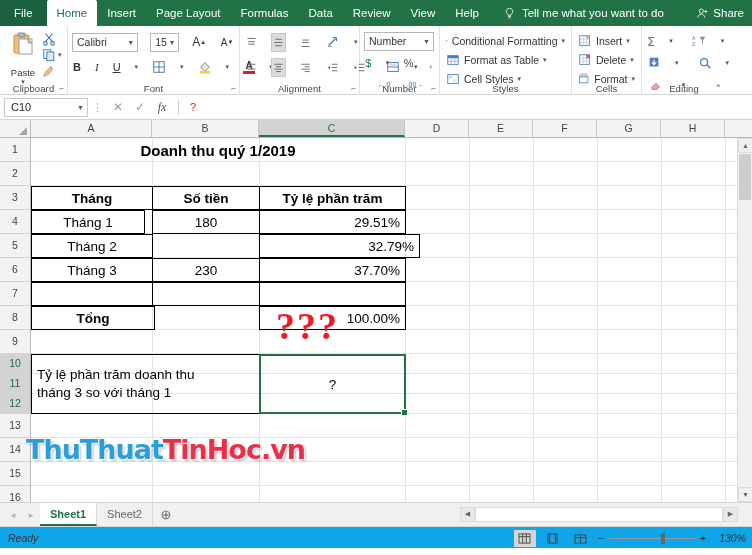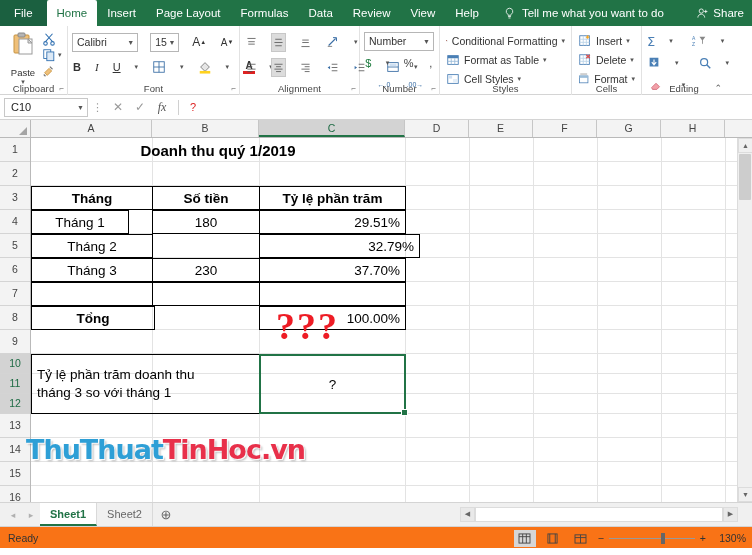--- a/index.html
+++ b/index.html
@@ -235,23 +235,23 @@
   }
   .hs-arrow {
     width: 15px; height: 15px; background: #e9e9e9; border: 1px solid #dcdcdc;
     display: flex; align-items: center; justify-content: center;
     font-size: 7px; color: #666;
   }
   .hs-track { flex: 1; height: 15px; background: #fff; border: 1px solid #dcdcdc; }
 
   
   .statusbar {
-    height: 22px; background: #f97316; border-top: 1px solid #d4d4d4;
+    height: 22px; background: #0ea5e9; border-top: 1px solid #d4d4d4;
     display: flex; align-items: center; padding: 0 8px;
-    font-size: 10.5px; color: #333; position: relative;
+    font-size: 10.5px; color: #333; position: relative; font-style: italic;
   }
   .sb-right {
     position: absolute; right: 6px; top: 0; height: 22px;
     display: flex; align-items: center; gap: 6px;
   }
   .viewbtn {
     width: 22px; height: 17px; display: flex; align-items: center;
     justify-content: center; font-size: 11px; color: #444;
   }
   .viewbtn.on { background: #d6d6d6; }
@@ -703,21 +703,21 @@
           <div class="hline" style="top:323px"></div>
           <div class="hline" style="top:347px"></div>
         </div>
 
         <div class="cell c title-cell" style="left:0;top:0;width:374px;height:24px;">Doanh thu quý 1/2019</div>
 
         <div class="cell c b bordered" style="left:0;top:48px;width:122px;height:24px;">Tháng</div>
         <div class="cell c b bordered" style="left:121px;top:48px;width:108px;height:24px;">Số tiền</div>
         <div class="cell c b bordered" style="left:228px;top:48px;width:147px;height:24px;">Tỷ lệ phần trăm</div>
 
-        <div class="cell c bordered" style="left:0;top:72px;width:98px;height:24px;">Tháng 1</div>
+        <div class="cell c bordered" style="left:0;top:72px;width:114px;height:24px;">Tháng 1</div>
         <div class="cell c bordered" style="left:121px;top:72px;width:108px;height:24px;">180</div>
         <div class="cell r bordered" style="left:228px;top:72px;width:147px;height:24px;">29.51%</div>
 
         <div class="cell c bordered" style="left:0;top:96px;width:122px;height:24px;">Tháng 2</div>
         <div class="cell r bordered" style="left:228px;top:96px;width:161px;height:24px;">32.79%</div>
 
         <div class="cell c bordered" style="left:0;top:120px;width:122px;height:24px;">Tháng 3</div>
         <div class="cell c bordered" style="left:121px;top:120px;width:108px;height:24px;">230</div>
         <div class="cell r bordered" style="left:228px;top:120px;width:147px;height:24px;">37.70%</div>
 

